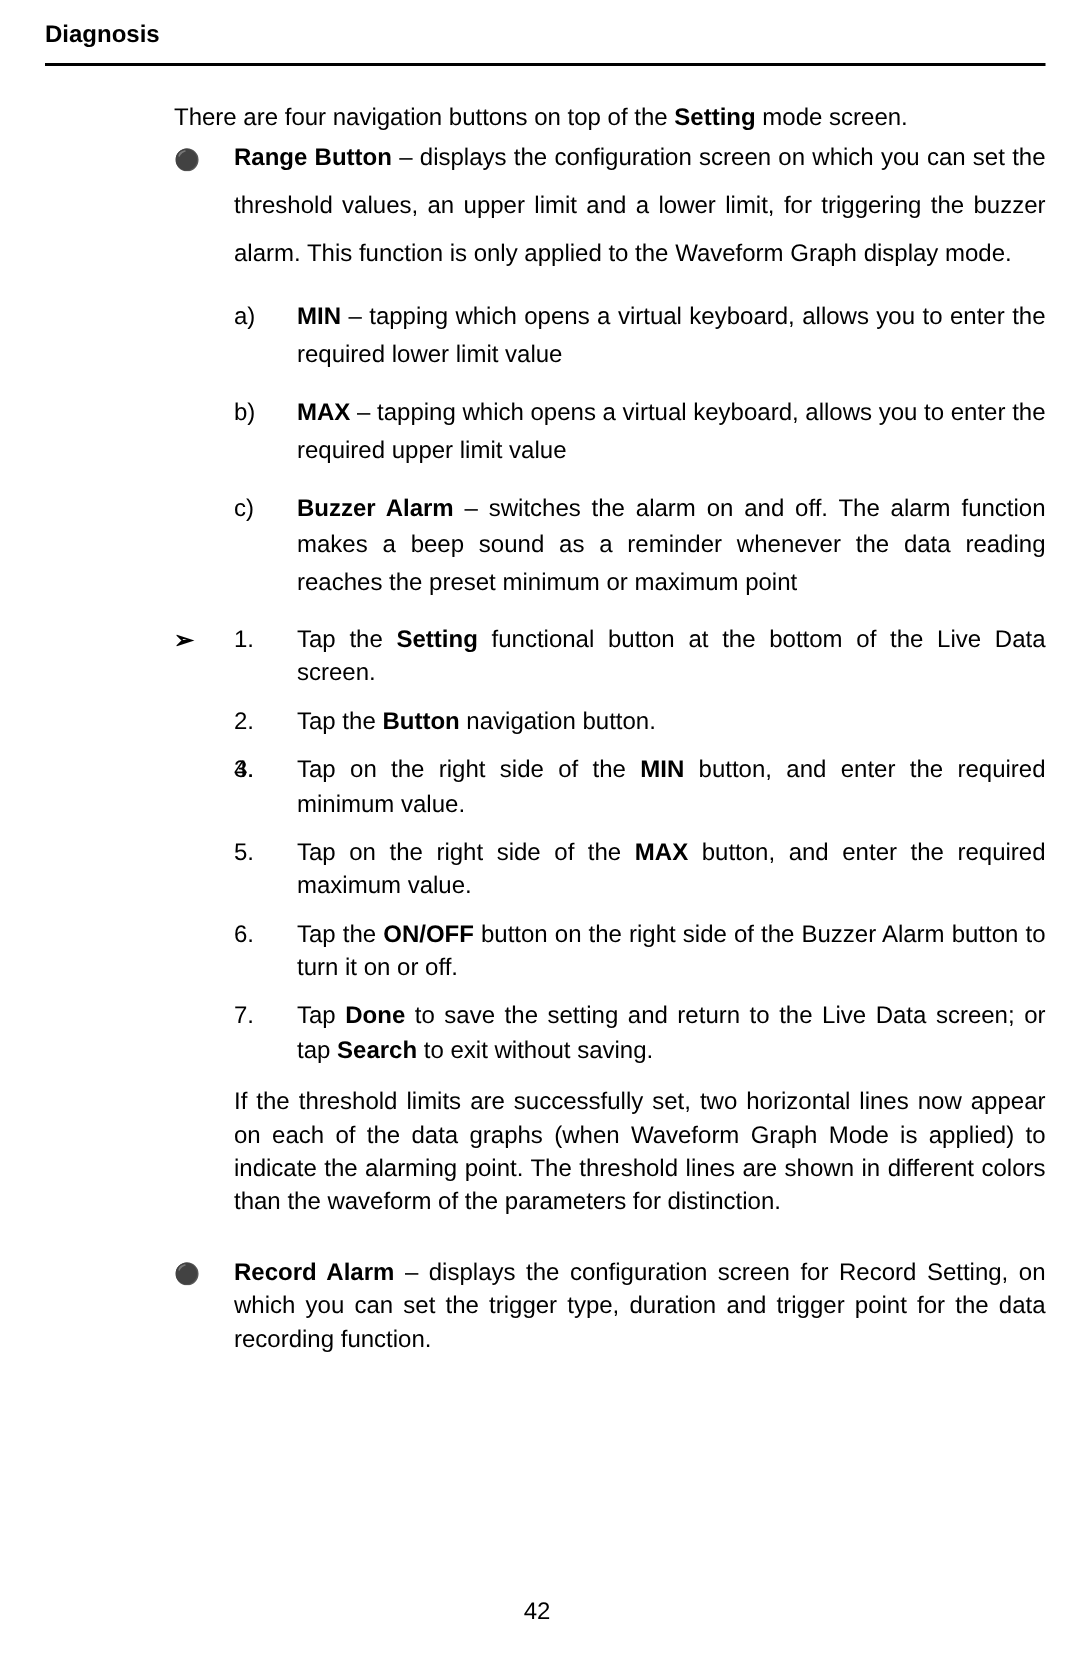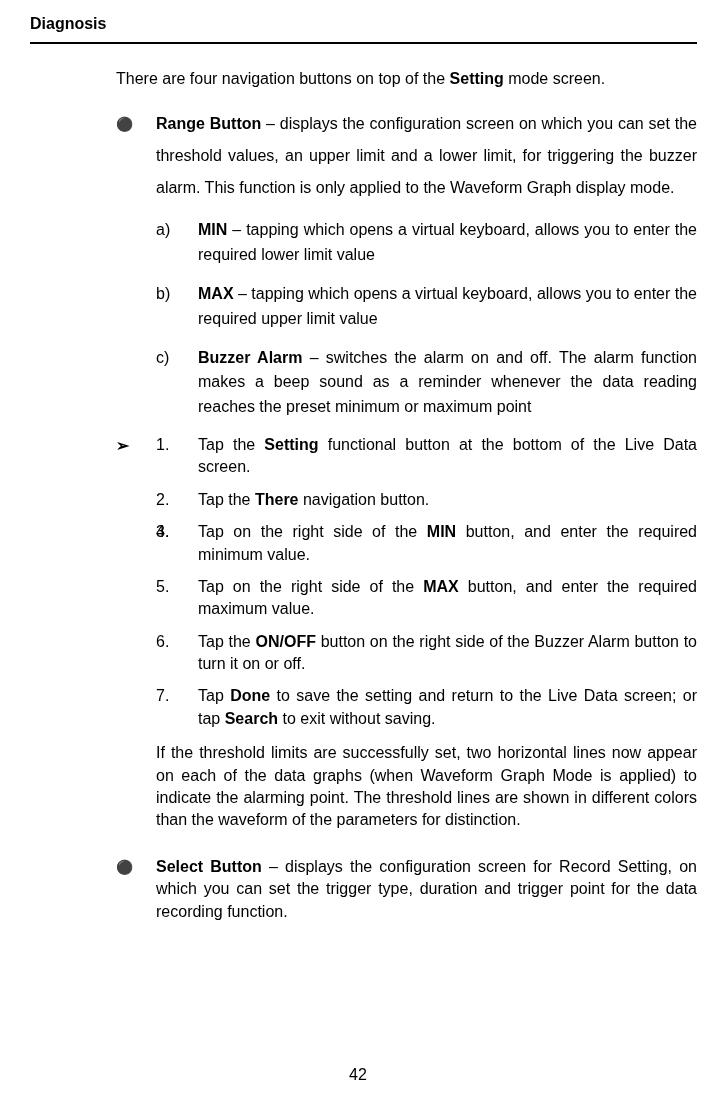--- a/index.html
+++ b/index.html
@@ -23,21 +23,20 @@
       padding-top: 12px;
       padding-bottom: 6px;
       border-bottom: 2px solid #000;
       margin-bottom: 24px;
     }
     .content {
       padding-left: 86px;
       padding-right: 0px;
     }
     .intro {
-      margin-bottom: 18px;
       text-align: justify;
     }
     .bold { font-weight: bold; }
     .bullet-section {
       padding-left: 40px;
       margin-bottom: 14px;
       text-align: justify;
     }
     .bullet-item {
       position: relative;
@@ -148,21 +147,21 @@
       <span class="arrow">➢</span>
     </div>
 
     <div class="num-list line-normal">
       <div class="num-item">
         <span class="num">1.</span>
         <span>Tap the </span><span class="bold">Setting</span><span> functional button at the bottom of the Live Data screen.</span>
       </div>
       <div class="num-item">
         <span class="num">2.</span>
-        <span>Tap the </span><span class="bold">There</span><span> navigation button.</span>
+        <span>Tap the </span><span class="bold">Button</span><span> navigation button.</span>
       </div>
       <div class="num-item">
         <span class="num">3.</span>
       </div>
       <div class="num-item">
         <span class="num">4.</span>
         <span>Tap on the right side of the </span><span class="bold">MIN</span><span> button, and enter the required minimum value.</span>
       </div>
       <div class="num-item">
         <span class="num">5.</span>
@@ -177,19 +176,19 @@
         <span>Tap </span><span class="bold">Done</span><span> to save the setting and return to the Live Data screen; or tap </span><span class="bold">Search</span><span> to exit without saving.</span>
       </div>
     </div>
 
     <p class="result-para line-normal">If the threshold limits are successfully set, two horizontal lines now appear on each of the data graphs (when Waveform Graph Mode is applied) to indicate the alarming point. The threshold lines are shown in different colors than the waveform of the parameters for distinction.</p>
   </div>
 
   <div class="bullet-section">
     <div class="bullet-item line-normal">
       <span class="bullet">⚫</span>
-      <span class="bold">Select Button</span><span> – displays the configuration screen for Record Setting, on which you can set the trigger type, duration and trigger point for the data recording function.</span>
+      <span class="bold">Record Alarm</span><span> – displays the configuration screen for Record Setting, on which you can set the trigger type, duration and trigger point for the data recording function.</span>
     </div>
   </div>
 
 </div>
 
 <div class="page-number">42</div>
 
 </body></html>

